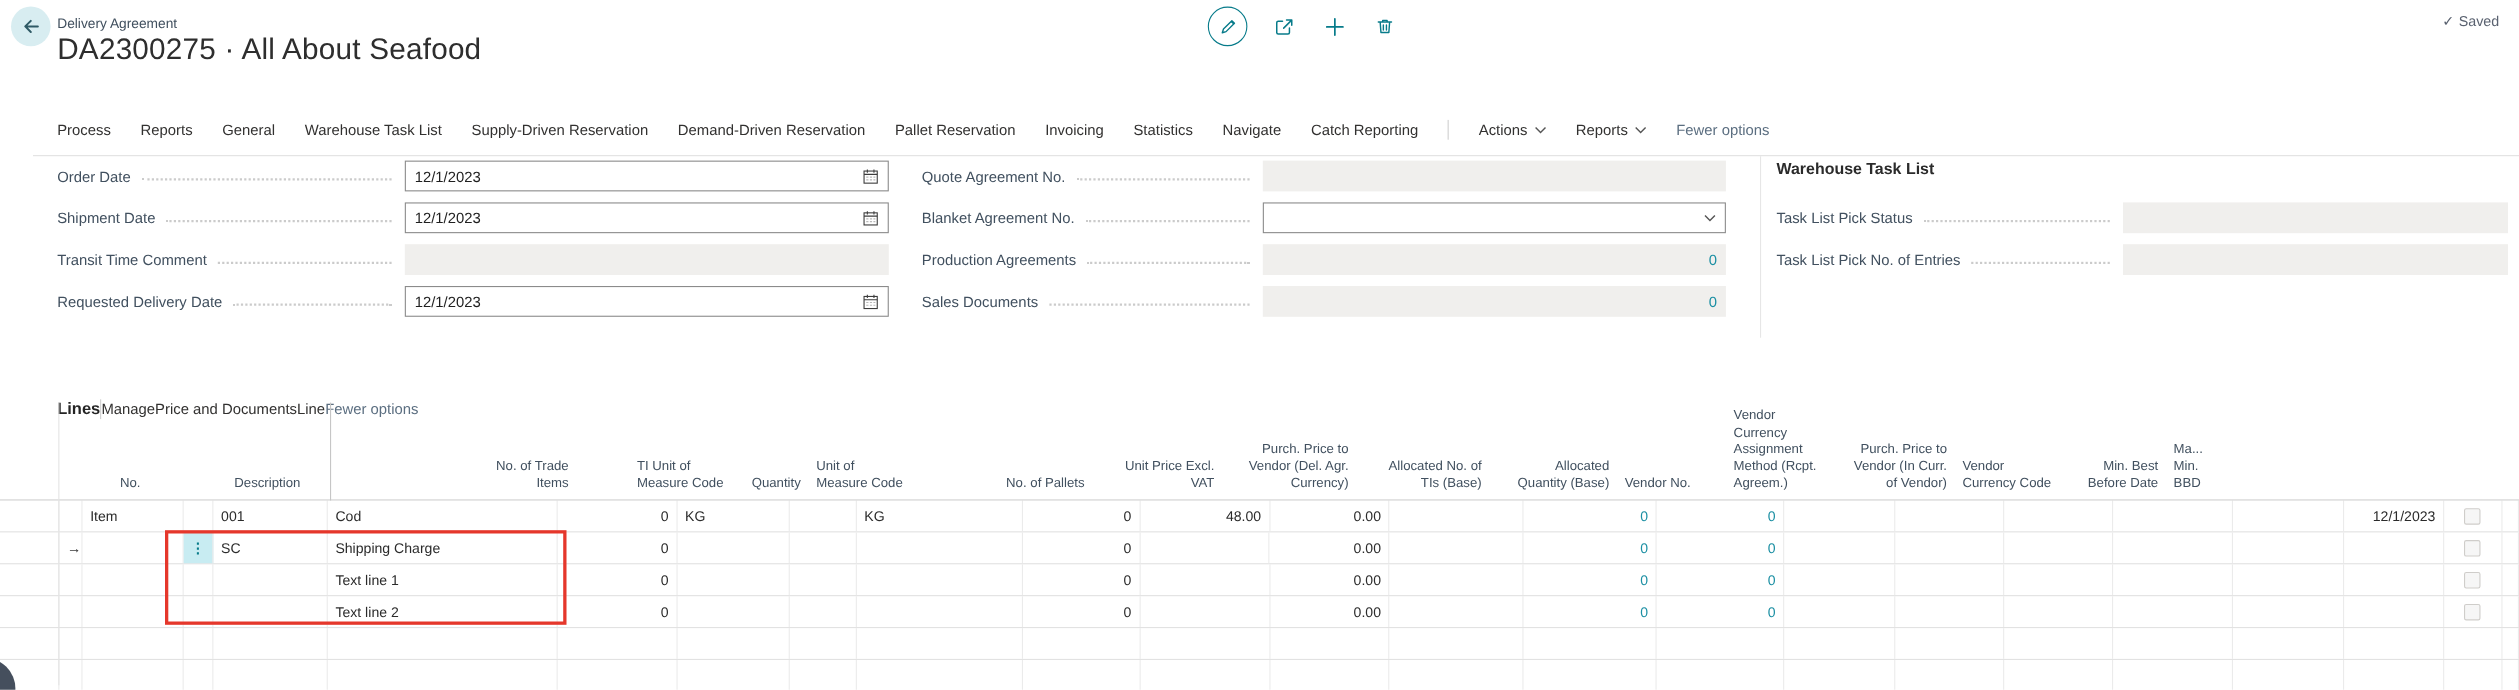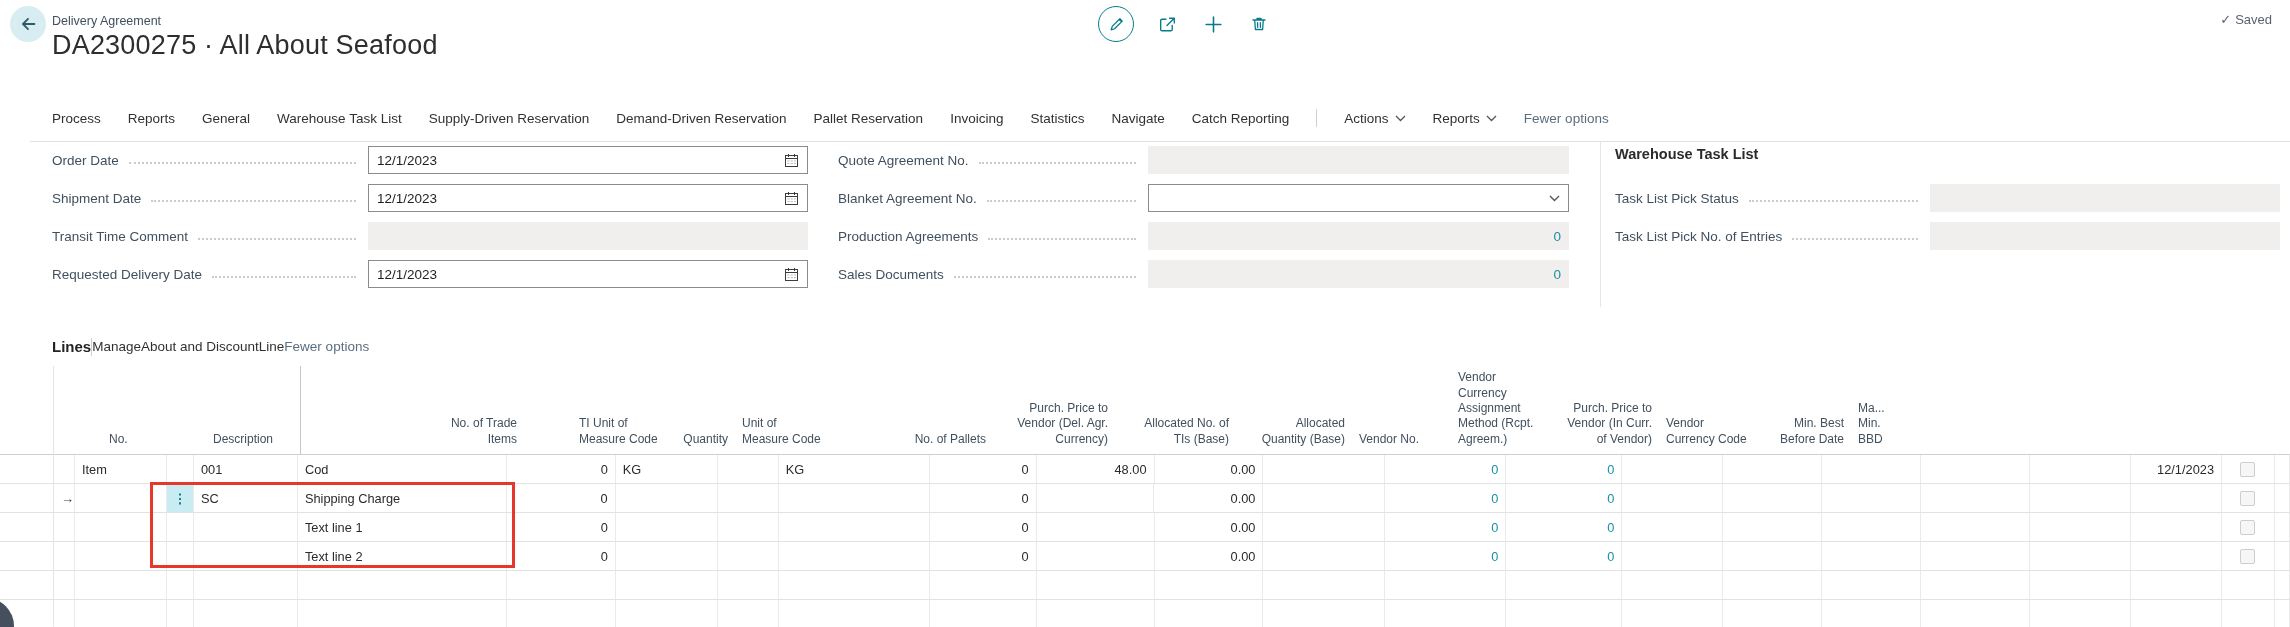--- a/index.html
+++ b/index.html
@@ -33,21 +33,21 @@
   .leader{flex:1;height:0;border-top:2px dotted #cbcbcb;margin:0 12px 0 10px;transform:translateY(3px);}
   .fctl{flex:none;height:28px;box-sizing:border-box;display:flex;align-items:center;
     padding:0 8px;font-size:13.5px;color:#1f1f1f;}
   .fctl.date{background:#fff;border:1px solid #8b8b8b;justify-content:space-between;}
   .fctl.select{background:#fff;border:1px solid #8b8b8b;justify-content:space-between;}
   .fctl.disabled{background:#f0efed;border:none;}
   .fctl.flowfield{background:#f0efed;border:none;justify-content:flex-end;}
   .link-val{color:#1b8fa3;}
   .section-title{position:absolute;font-size:14.5px;font-weight:700;color:#2b2b2b;}
   
-  .lines-bar{position:absolute;left:52px;top:332px;height:29px;display:flex;align-items:center;
+  .lines-bar{position:absolute;left:52px;top:357px;height:29px;display:flex;align-items:center;
     font-size:13.5px;color:#323130;}
   .lines-title{font-size:15px;font-weight:700;color:#242424;}
   
   .lines-table{position:absolute;left:0;top:366px;width:2290px;}
   .thead{display:flex;padding-left:53px;height:89px;border-bottom:1px solid #d0d0d0;box-sizing:border-box;position:relative;}
   .hcell{box-sizing:border-box;display:flex;align-items:flex-end;padding:0 7px 7px;
     font-size:12px;line-height:1.28;color:#41505f;white-space:pre-line;overflow:hidden;}
   .hcell.right{justify-content:flex-end;text-align:right;}
   .freeze{position:absolute;left:300px;top:0;height:89px;width:1px;background:#c6c6c6;}
   .table-left-border{position:absolute;left:53px;top:366px;height:257px;width:1px;background:#e4e4e4;}
@@ -248,40 +248,42 @@
       <div class="fctl disabled" style="width: 350px;">
         <span></span>
       </div>
     </div>
   </div>
 
 <div class="lines-bar" id="lines-bar">
   <span class="lines-title" id="lines-title">Lines</span>
   <span class="rb-divider"></span>
   <span class="rb-item">Manage</span>
-    <span class="rb-item">About and Discount</span>
+    <span class="rb-item">Price and Documents</span>
     <span class="rb-item">Line</span>
     <span class="more-label" id="lines-more">Fewer options</span>
 </div>
 
 <div class="lines-table">
   <div class="thead" id="thead">
     <div class="freeze"></div>
   <div class="hcell" style="width: 22px;"></div>
       <div class="hcell" style="width: 27px;"></div>
       <div class="hcell" style="width: 104px;">No.</div>
       <div class="hcell" style="width: 209px;">Description</div>
       <div class="hcell right" style="width: 109px;">No. of Trade
 Items</div>
       <div class="hcell" style="width: 102px; margin-left: 48px;">TI Unit of
 Measure Code</div>
       <div class="hcell right" style="width: 61px;">Quantity</div>
       <div class="hcell" style="width: 151px;">Unit of
 Measure Code</div>
       <div class="hcell right" style="width: 107px;">No. of Pallets</div>
+      <div class="hcell right" style="width: 118px;">Unit Price Excl.
+VAT</div>
       <div class="hcell right" style="width: 122px;">Purch. Price to
 Vendor (Del. Agr.
 Currency)</div>
       <div class="hcell right" style="width: 121px;">Allocated No. of
 TIs (Base)</div>
       <div class="hcell right" style="width: 116px;">Allocated
 Quantity (Base)</div>
       <div class="hcell" style="width: 99px;">Vendor No.</div>
       <div class="hcell" style="width: 99px;">Vendor
 Currency

